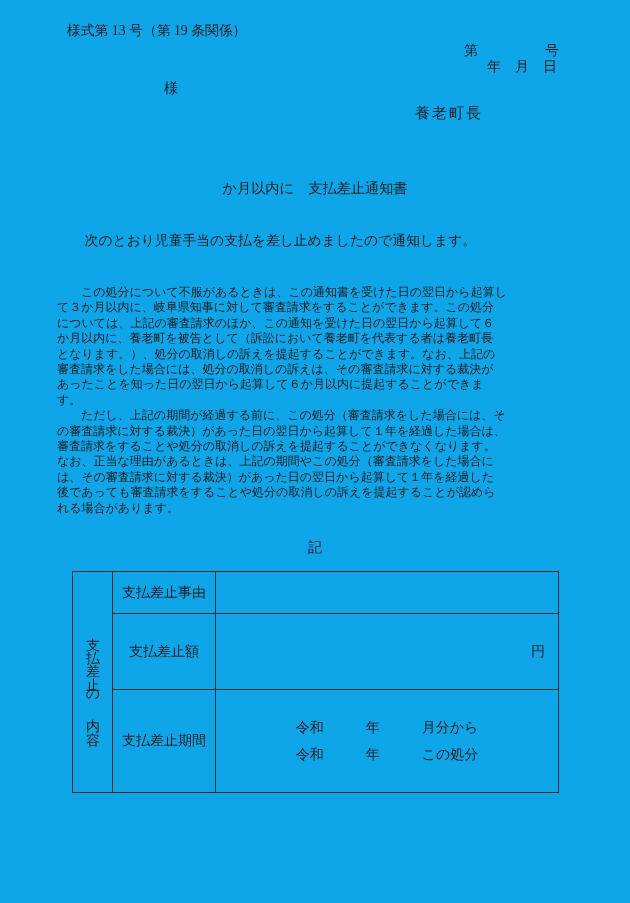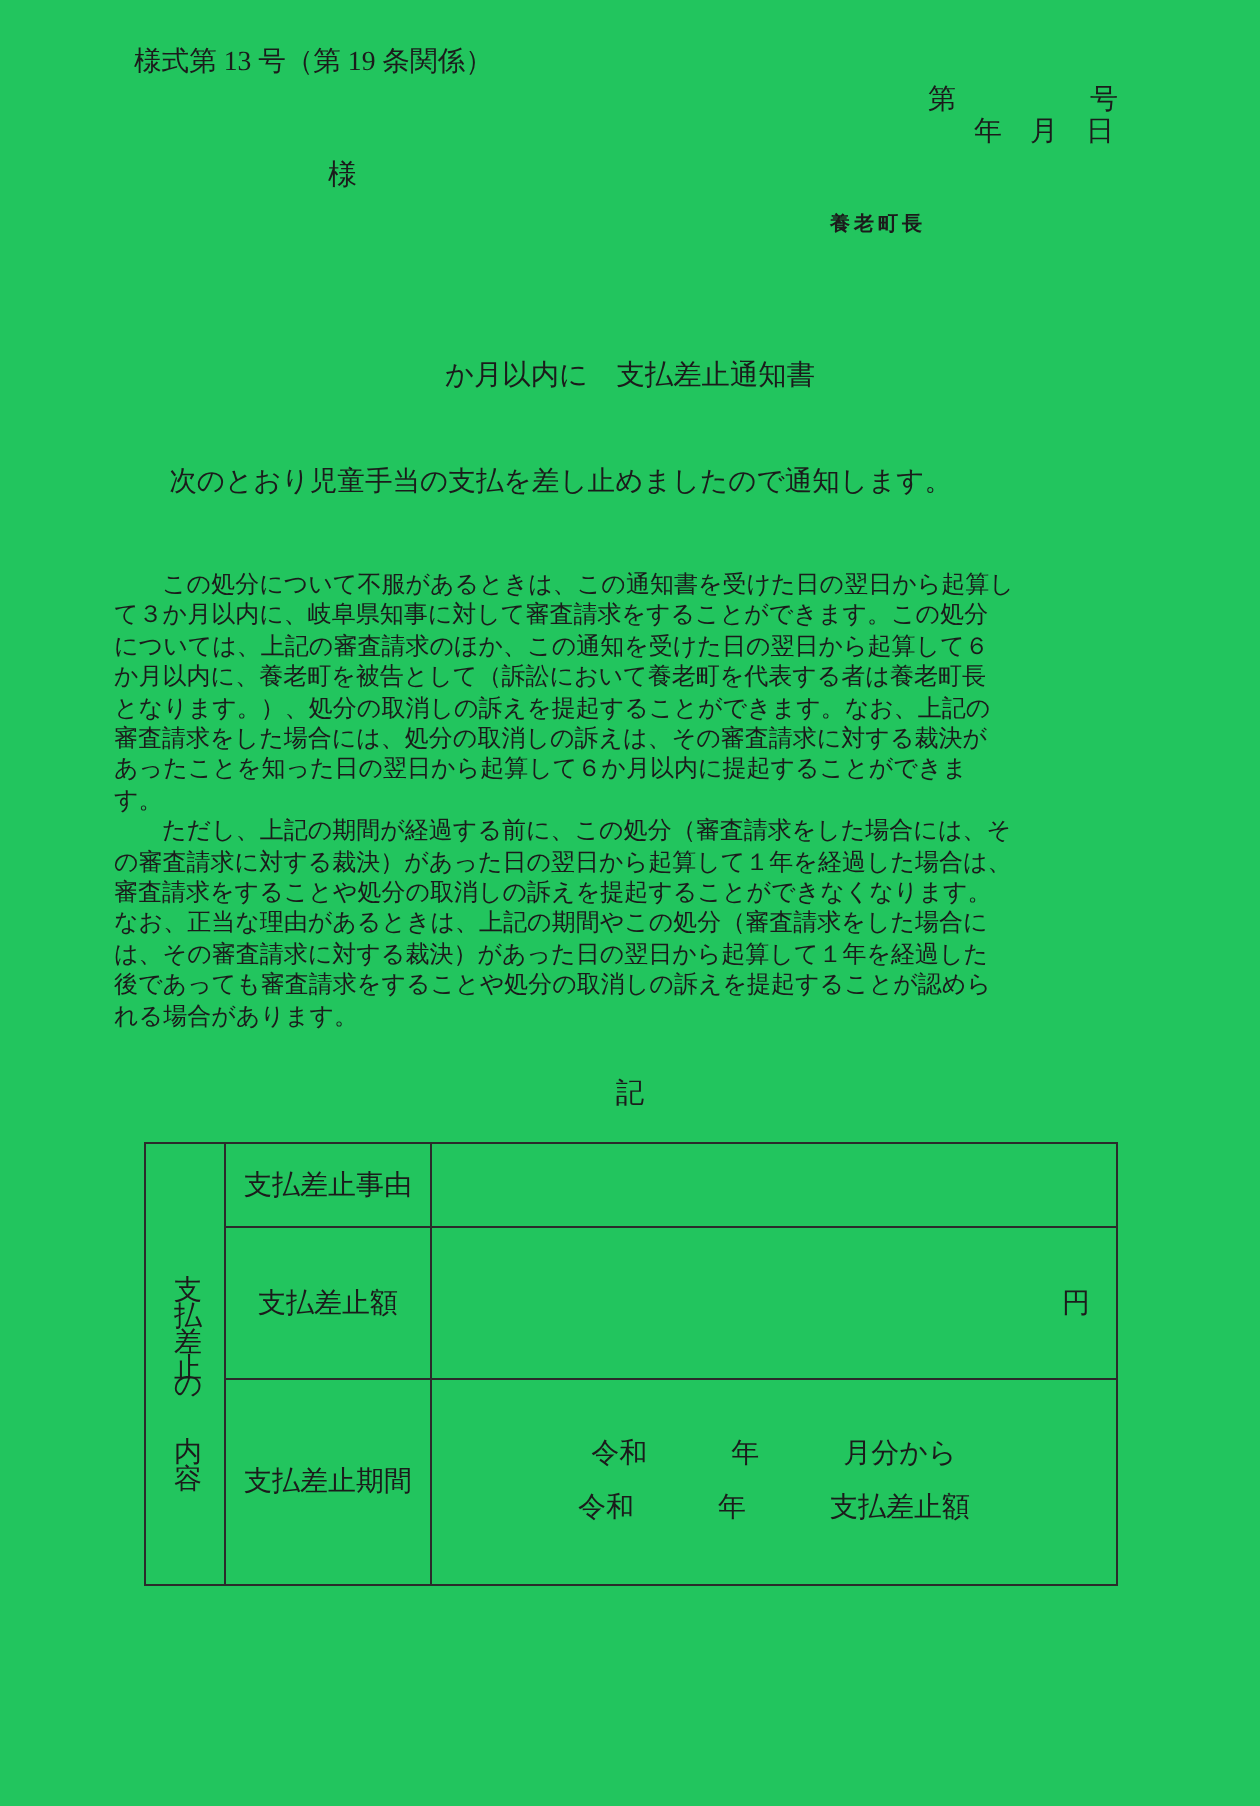--- a/index.html
+++ b/index.html
@@ -4,21 +4,21 @@
 <style>
   html, body {
     margin: 0;
     padding: 0;
     background: #ffffff;
   }
   .page {
     position: relative;
     width: 630px;
     height: 903px;
-    background: #22c55e;
+    background: #0ea5e9;
     font-family: "Liberation Serif", "DejaVu Serif", serif;
     color: #1b1b1b;
     overflow: hidden;
   }
   .abs { position: absolute; }
 
   .form-number {
     left: 67px; top: 23px;
     font-size: 13.8px; line-height: 16px;
     white-space: pre;
@@ -33,23 +33,22 @@
     left: 487px; top: 59px;
     font-size: 14px; line-height: 16px;
     white-space: pre;
   }
   .addressee {
     left: 164px; top: 80px;
     font-size: 14.5px; line-height: 16px;
   }
   .sender {
     left: 415px; top: 105px;
-    font-size: 10px; line-height: 16px;
+    font-size: 15px; line-height: 16px;
     letter-spacing: 2px;
-    font-weight: bold;
   }
   .title {
     left: 0; top: 180px; width: 630px;
     margin: 0;
     text-align: center;
     font-size: 14.2px; font-weight: normal;
     line-height: 17px;
     white-space: pre;
   }
   .intro {
@@ -177,19 +176,19 @@
     <tr class="row-amount">
       <td class="label-cell">支払差止額</td>
       <td class="amount-cell">
         <span>円</span>
       </td>
     </tr>
     <tr class="row-period">
       <td class="label-cell">支払差止期間</td>
       <td class="period-cell">
         <div class="period-line">令和　　　年　　　月分から</div>
-        <div class="period-line">令和　　　年　　　支払差止額</div>
+        <div class="period-line">令和　　　年　　　この処分</div>
       </td>
     </tr>
   </tbody>
     </table>
 
 </div>
 
 </body></html>

